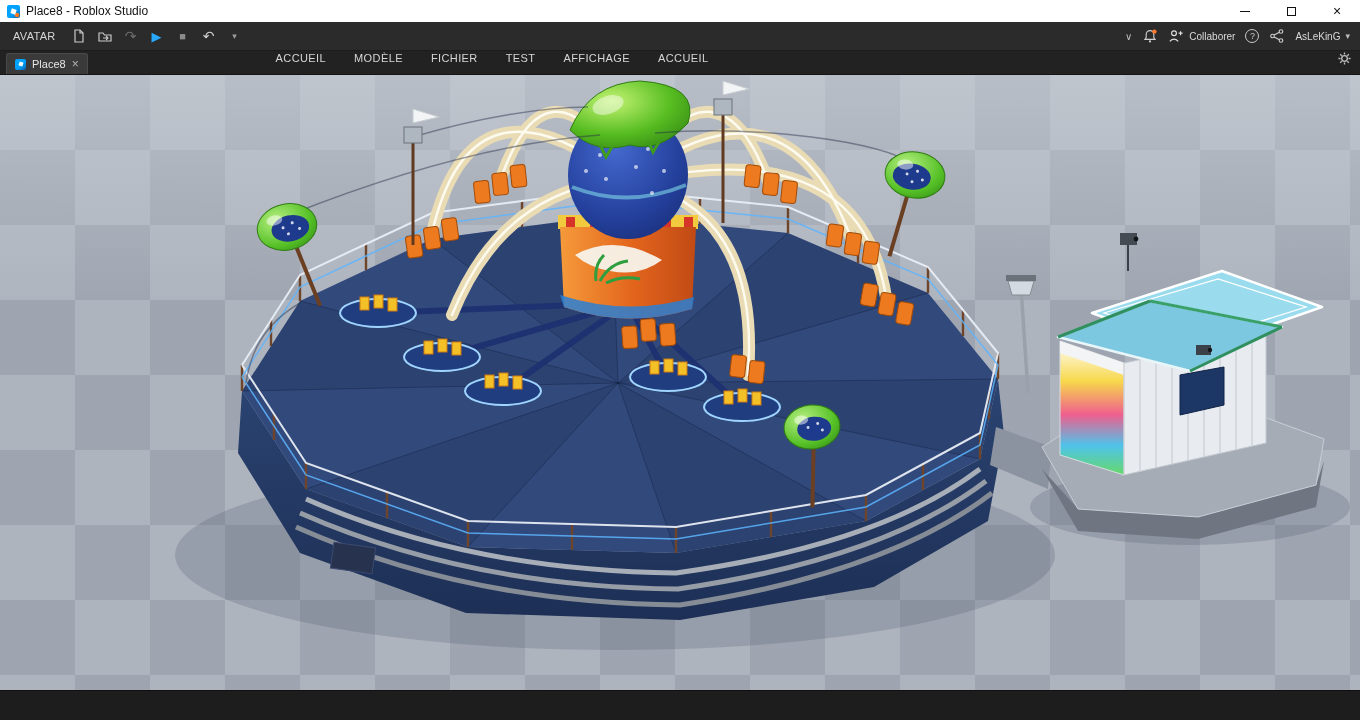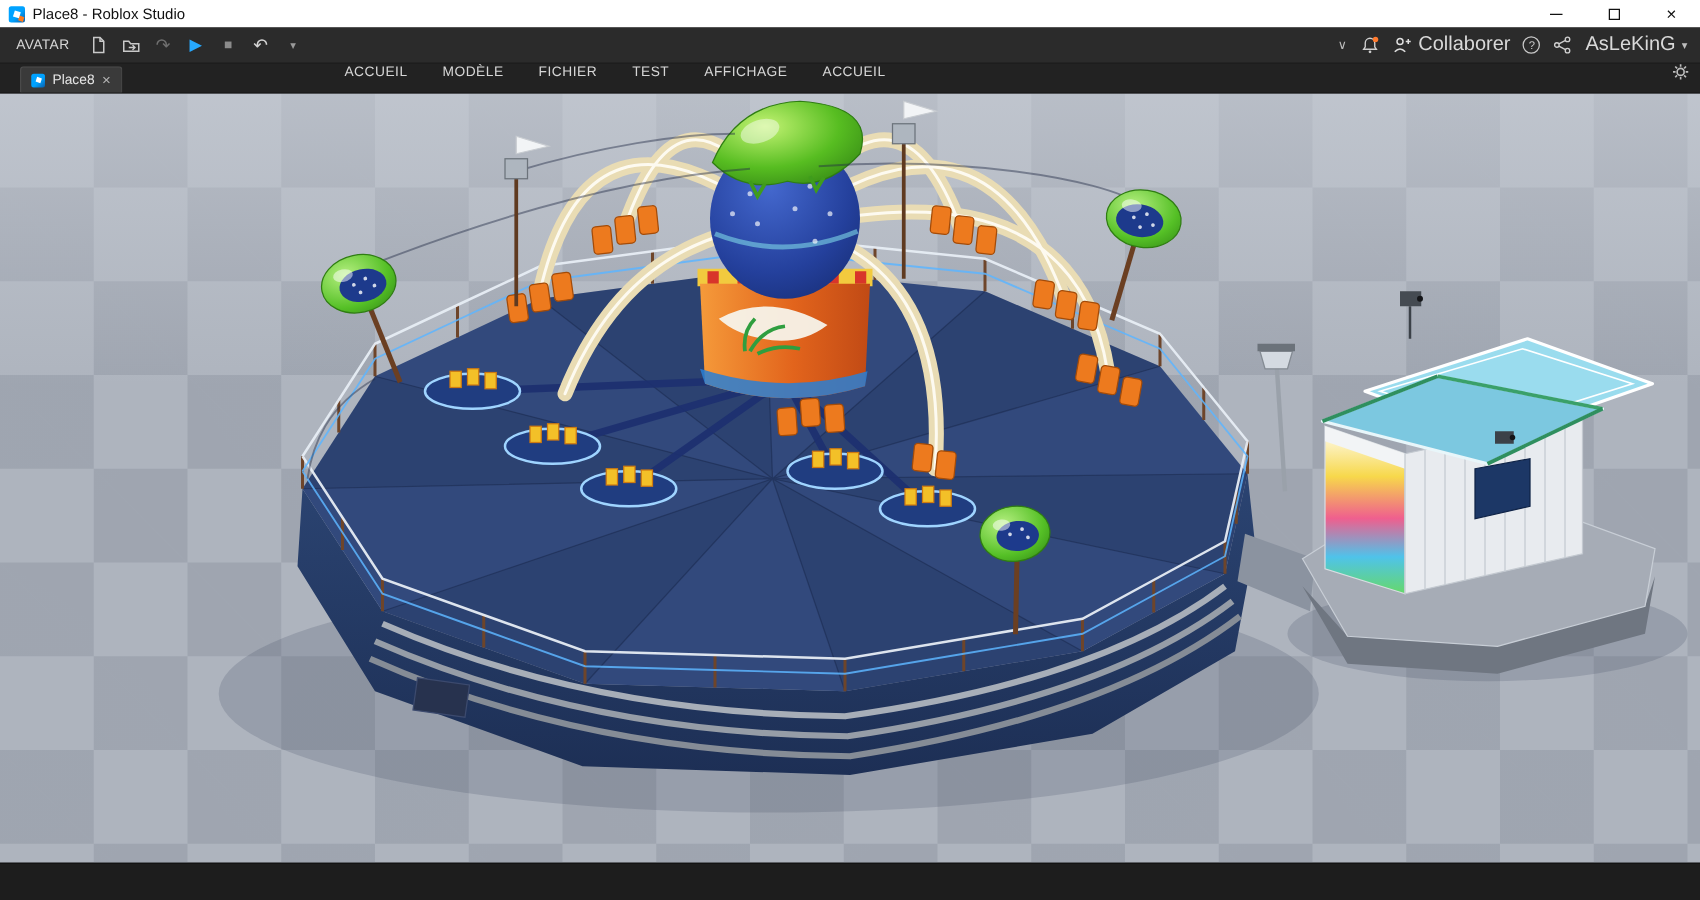--- a/index.html
+++ b/index.html
@@ -31,30 +31,30 @@
   .play-glyph { color:#27a9ff; font-size:13px; }
   .stop-glyph { color:#8b8b8b; font-size:11px; }
   .undo-glyph { color:#d4d4d4; font-size:14px; }
   .redo-glyph { color:#6f6f6f; font-size:14px; }
   .overflow-glyph { color:#9a9a9a; font-size:9px; }
   .ribbon-tabs { display:flex; gap:4px; }
   .ribbon-tab { padding:21px 12px; letter-spacing:.4px; cursor:default;margin-top:44px; }
   .menubar-right { margin-left:auto; display:flex; align-items:center; gap:10px; padding-right:10px; }
   .mr-item { display:flex; align-items:center; gap:5px; cursor:default; color:#d9d9d9; }
   .chev-glyph { font-size:10px; color:#bdbdbd; }
-  .collab-label, .user-label { font-size:16px; }
+  .collab-label, .user-label { font-size:10px; }
   .help-badge { width:14px; height:14px; border:1px solid #c9c9c9; border-radius:50%;
       font-size:9px; display:flex; align-items:center; justify-content:center; color:#c9c9c9; }
   .caret-glyph { font-size:9px; color:#bdbdbd; }
   .icon16 { width:16px; height:16px; display:block; }
 
   
   .tabbar { height:24px; background:#222222; display:flex; align-items:flex-end;
             border-bottom:1px solid #141414; }
-  .doc-tab { height:21px; margin-left:16px; background:#3a3a3a; border:1px solid #4a4a4a; border-bottom:none;
+  .doc-tab { height:21px; margin-left:6px; background:#3a3a3a; border:1px solid #4a4a4a; border-bottom:none;
              border-radius:3px 3px 0 0; display:flex; align-items:center; gap:6px; padding:0 8px;
              color:#e6e6e6; font-size:11px; cursor:default; }
   .doc-tab .mini-logo { width:11px; height:11px; border-radius:2px;
       background:linear-gradient(135deg,#00a2ff 55%,#0b5ea8 100%); position:relative; }
   .doc-tab .mini-logo::after { content:""; position:absolute; left:3.5px; top:3.5px; width:4px; height:4px;
       background:#fff; transform:rotate(18deg); }
   .tab-close { color:#b5b5b5; font-size:12px; line-height:1; }
   .tabbar-right { margin-left:auto; padding:0 8px 4px 0; }
 
   

